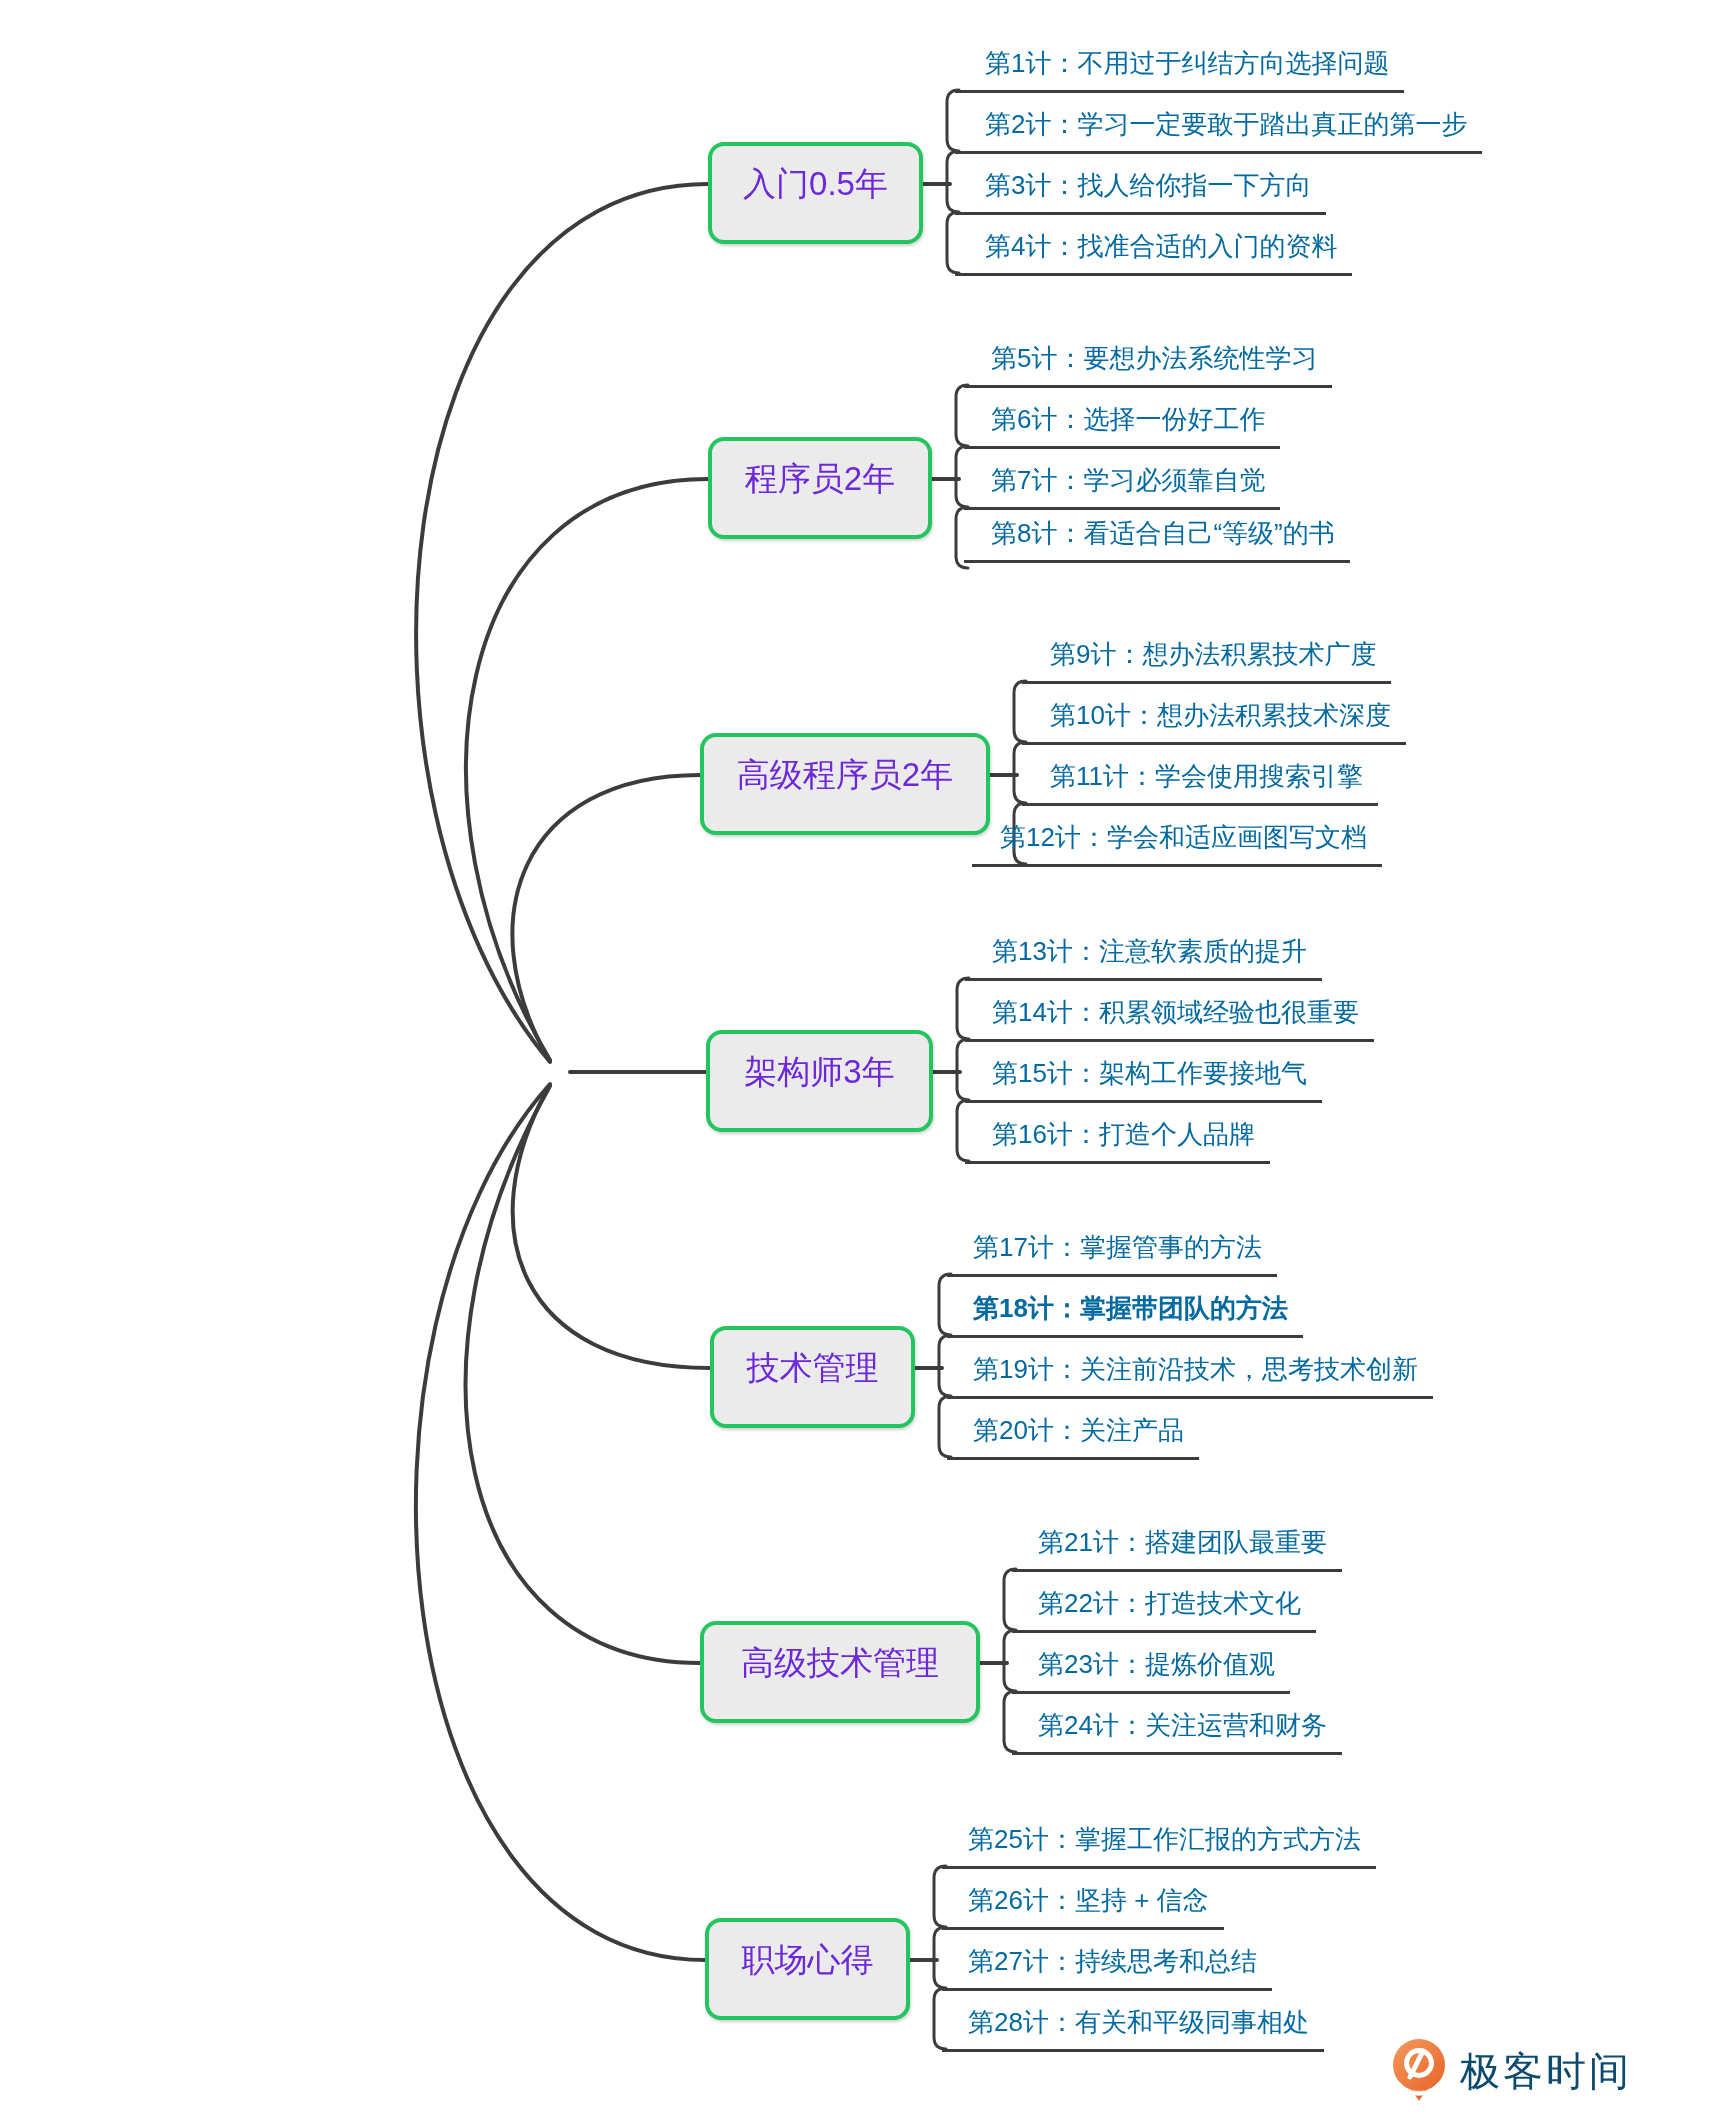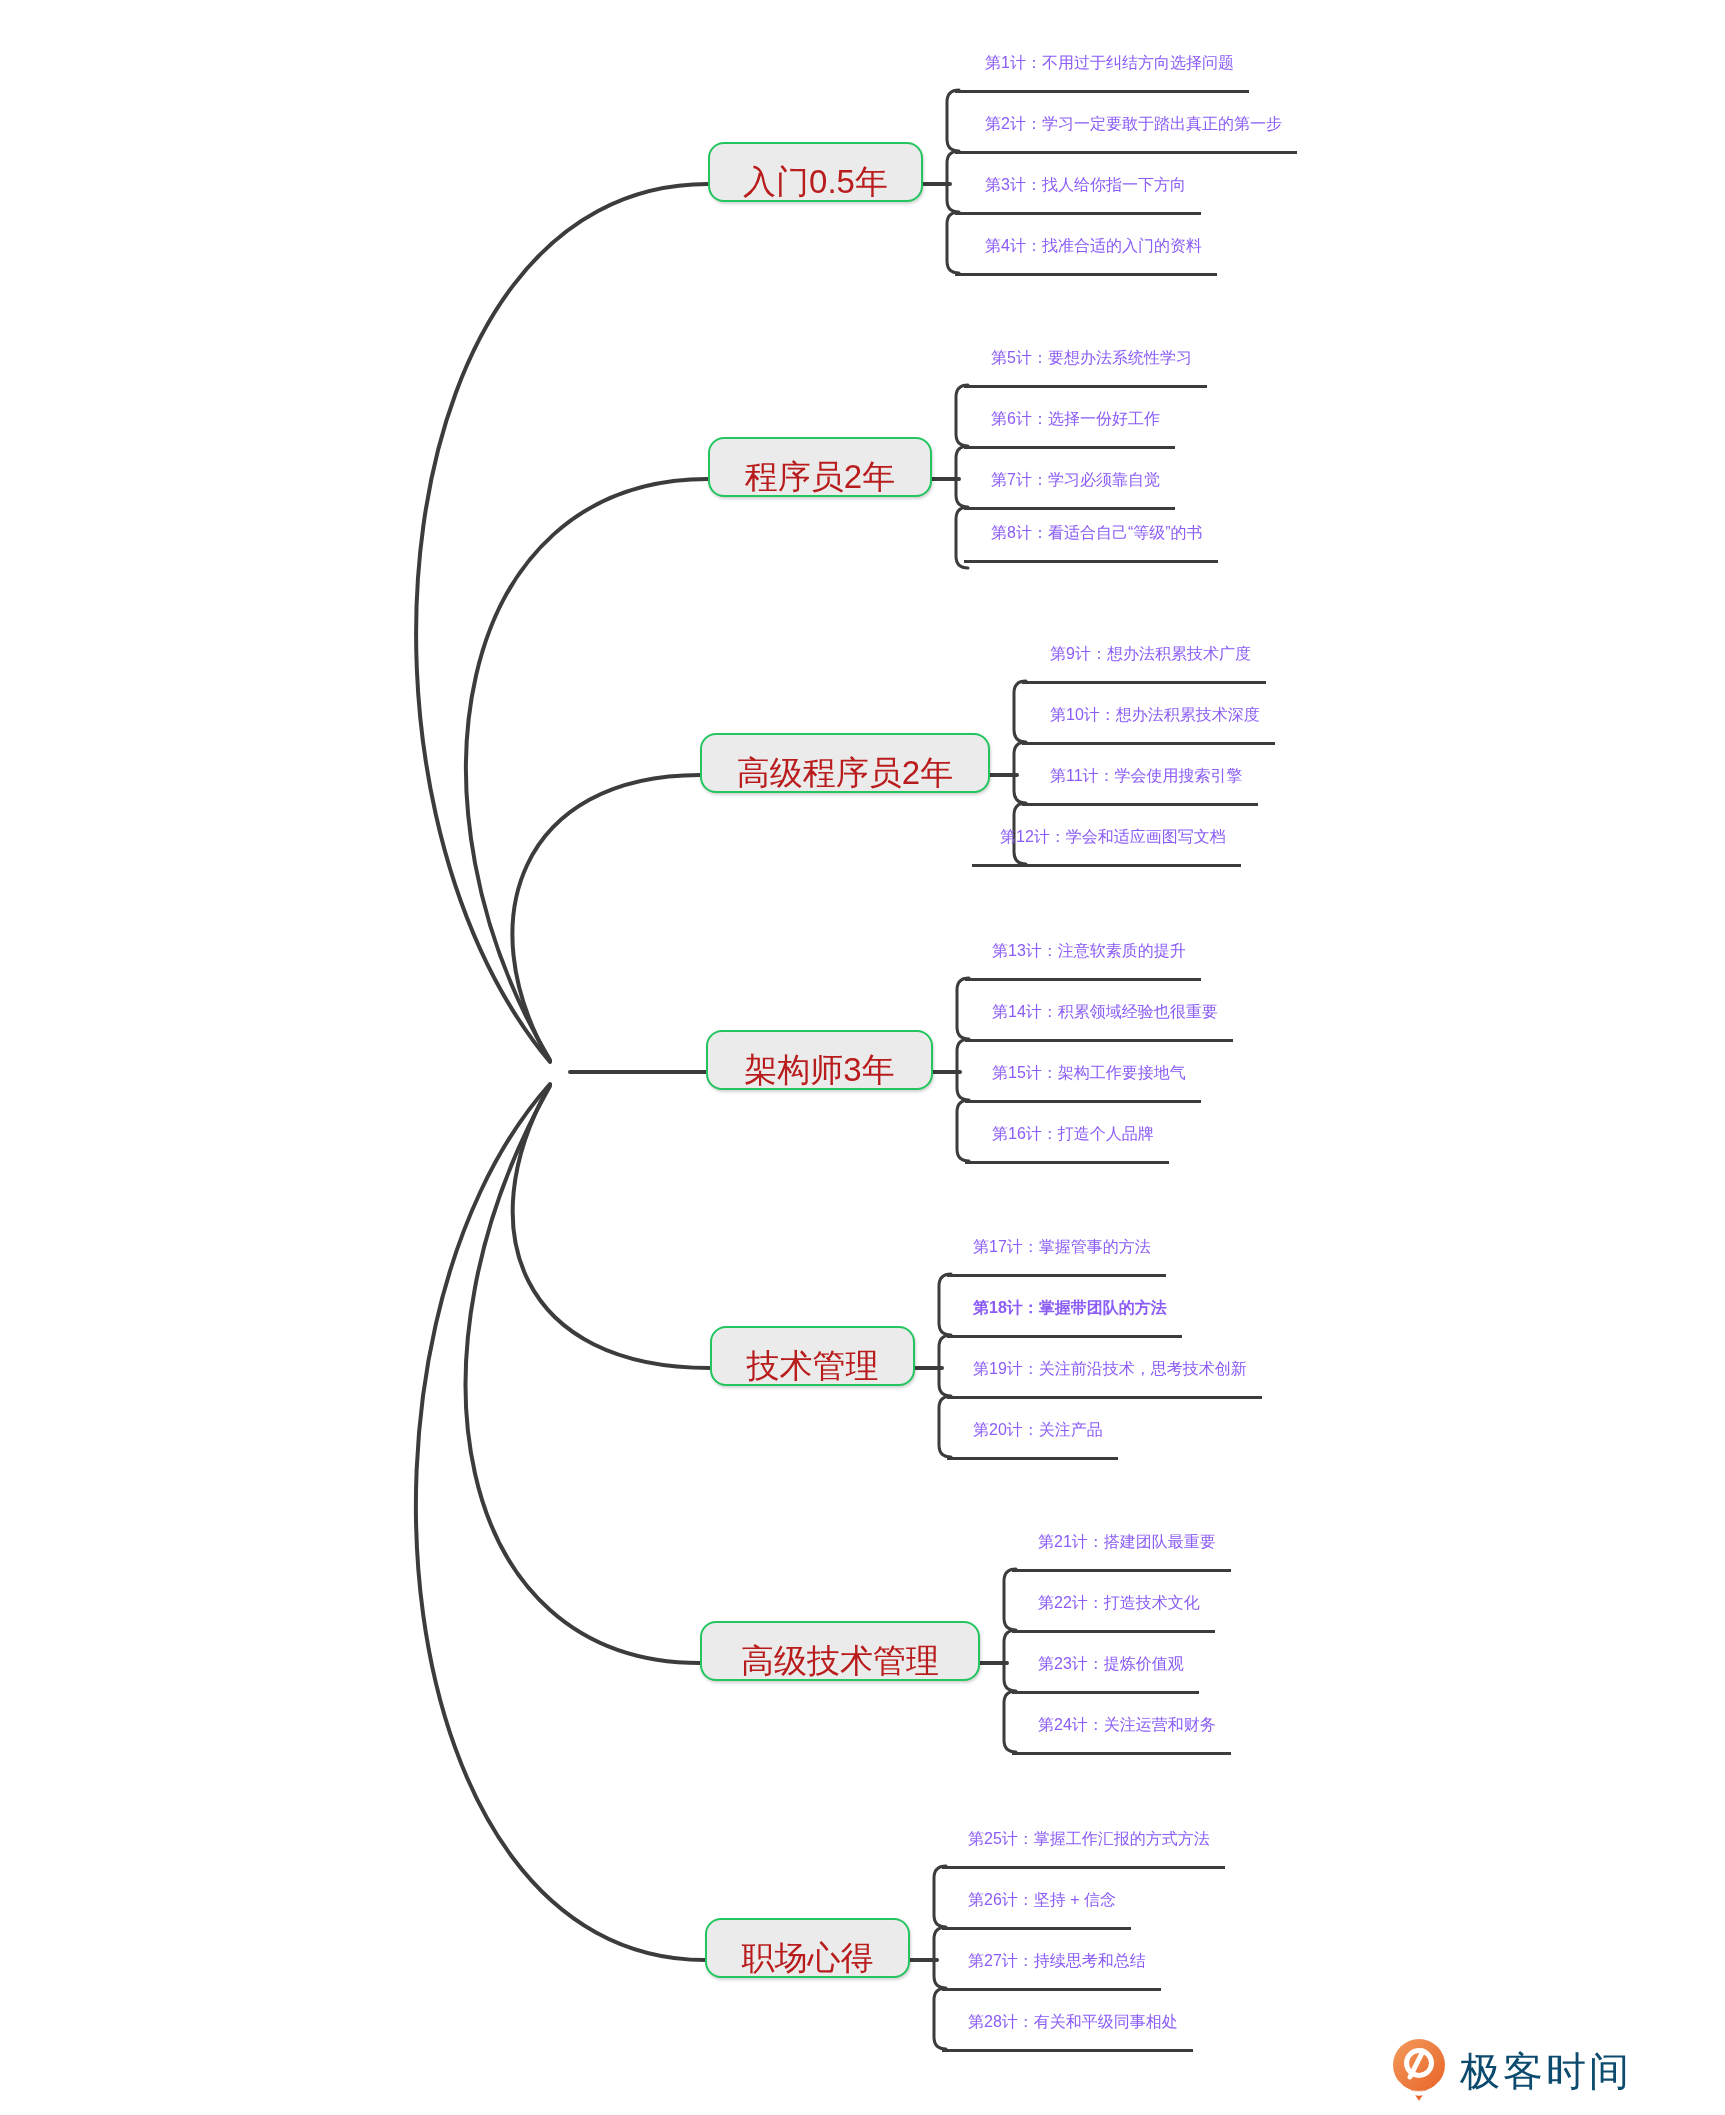--- a/index.html
+++ b/index.html
@@ -8,28 +8,28 @@
     font-family:"Liberation Sans","DejaVu Sans",sans-serif;
   }
   #wires{position:absolute;left:0;top:0;z-index:1;}
   .root{
     position:absolute;z-index:3;left:89px;top:1005px;width:496px;height:137px;
     background:#3D80C6;border-radius:12px;color:#ffffff;
     font-size:48px;line-height:137px;text-align:center;letter-spacing:2px;
     box-shadow:2px 3px 6px rgba(0,0,0,0.25);white-space:nowrap;
   }
   .branch{
-    position:absolute;z-index:3;height:60px;background:#EBEBEB;
-    border:2px solid #22c55e;border-radius:16px;box-sizing:border-box;
-    color:#b91c1c;font-size:33px;line-height:76px;text-align:center;
+    position:absolute;z-index:3;height:102px;background:#EBEBEB;
+    border:4px solid #22c55e;border-radius:16px;box-sizing:border-box;
+    color:#6d28d9;font-size:33px;line-height:76px;text-align:center;
     box-shadow:1px 2px 3px rgba(0,0,0,0.18);white-space:nowrap;
   }
   .leaf{
     position:absolute;z-index:2;height:52px;line-height:50px;
-    color:#8b5cf6;font-size:16px;white-space:nowrap;
+    color:#0369a1;font-size:26px;white-space:nowrap;
     border-bottom:3px solid #3C3C3C;padding-right:15px;box-sizing:content-box;
   }
   .logo{
     position:absolute;z-index:3;left:1390px;top:2038px;height:66px;
     display:flex;align-items:center;
   }
   .logo svg{display:block;}
   .logo-text{
     margin-left:12px;font-size:40px;color:#0c4a6e;letter-spacing:3px;
     font-weight:500;white-space:nowrap;line-height:66px;

